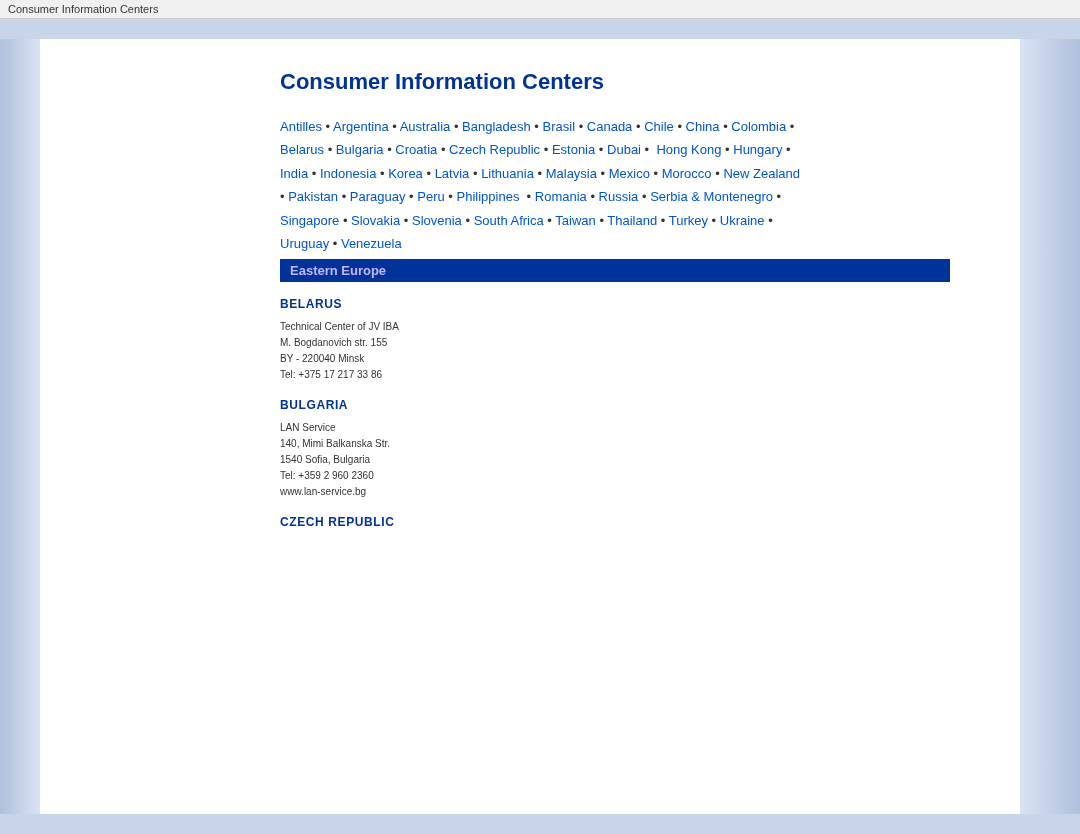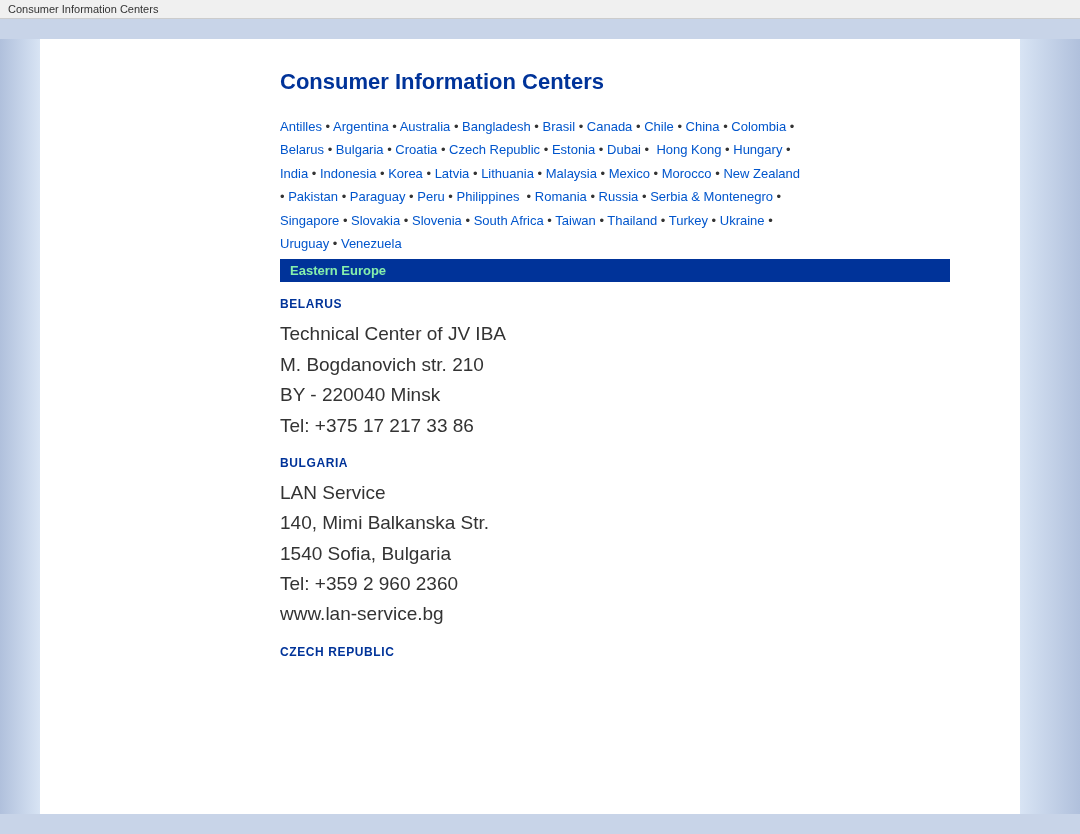--- a/index.html
+++ b/index.html
@@ -81,37 +81,37 @@
       text-decoration: none;
       font-size: 13px;
     }
 
     .links-section span.separator {
       color: #333;
     }
 
     .section-header {
       background-color: #003399;
-      color: #86efac;
+      color: #c4b5fd;
       padding: 4px 10px;
       font-size: 13px;
       font-weight: bold;
     }
 
     .country-title {
       color: #003399;
       font-size: 12px;
       font-weight: bold;
       letter-spacing: 0.05em;
       margin-bottom: 8px;
       margin-top: 15px;
     }
 
     .country-info {
-      font-size: 19px;
+      font-size: 10px;
       color: #333;
       line-height: 1.6;
       margin-bottom: 10px;
     }
 
     .country-block {
       margin-bottom: 15px;
     }
   </style>
 </head>
@@ -139,21 +139,21 @@
 
     <div class="section-header">
       <span>Eastern Europe</span>
     </div>
 
     <div id="countries-container">
     <div class="country-block">
           <div class="country-title">BELARUS</div>
           <div class="country-info">
             <div>Technical Center of JV IBA</div>
-            <div>M. Bogdanovich str. 210</div>
+            <div>M. Bogdanovich str. 155</div>
             <div>BY - 220040 Minsk</div>
             <div>Tel: +375 17 217 33 86</div>
           </div>
         </div>
         <div class="country-block">
           <div class="country-title">BULGARIA</div>
           <div class="country-info">
             <div>LAN Service</div>
             <div>140, Mimi Balkanska Str.</div>
             <div>1540 Sofia, Bulgaria</div>

